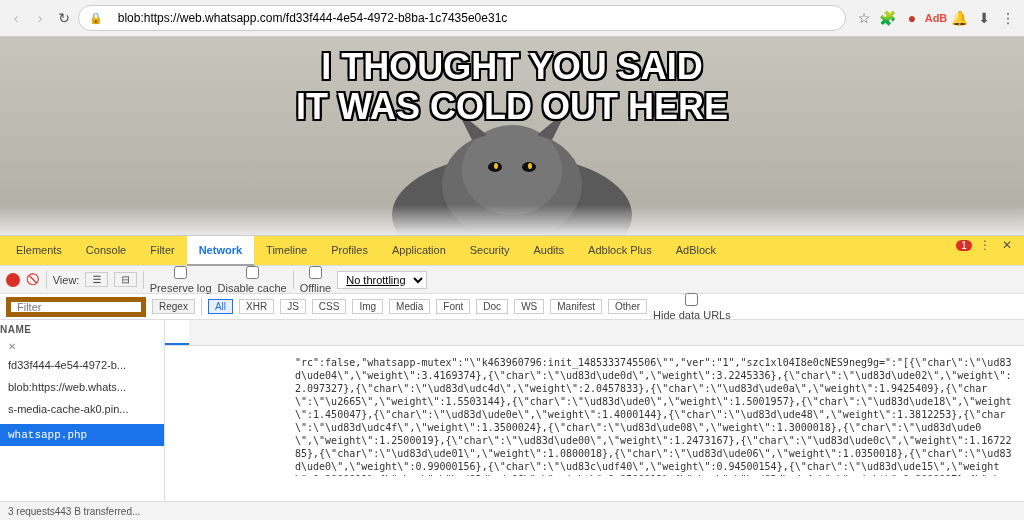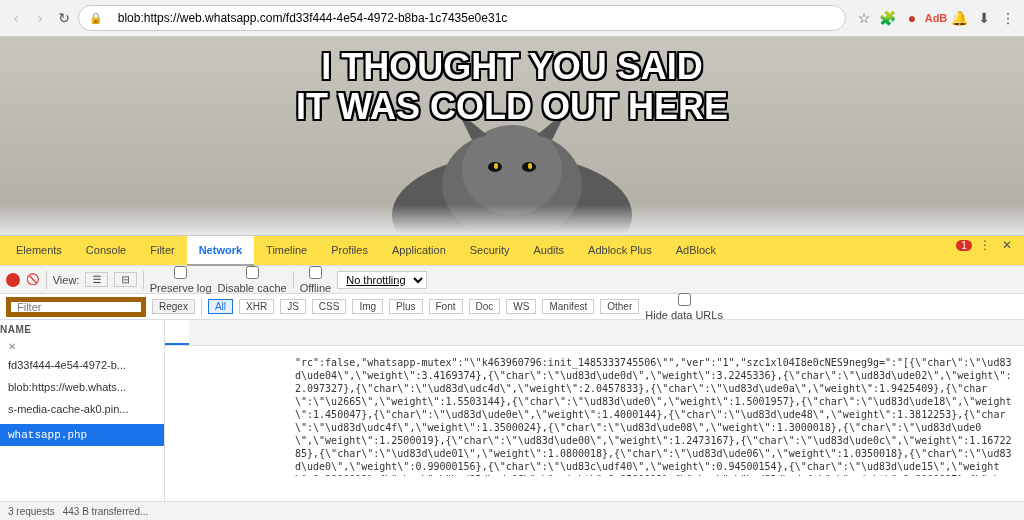--- a/index.html
+++ b/index.html
@@ -352,21 +352,20 @@
 
     
     .status-bar {
       display: flex;
       align-items: center;
       padding: 2px 8px;
       background: #f3f3f3;
       border-top: 1px solid #ddd;
       font-size: 10px;
       color: #555;
-      gap: 8px;
       height: 20px;
     }
   </style>
 </head>
 <body>
 
 <div class="browser-chrome">
   <div class="browser-toolbar">
     <button class="nav-btn disabled">‹</button>
     <button class="nav-btn disabled">›</button>
@@ -485,21 +484,21 @@
 
   <div class="filter-bar">
     <input class="filter-input" placeholder="Filter" style="">
     <button class="filter-btn">Regex</button>
     <div class="toolbar-divider"></div>
     <button class="filter-type-btn active">All</button>
     <button class="filter-type-btn">XHR</button>
     <button class="filter-type-btn">JS</button>
     <button class="filter-type-btn">CSS</button>
     <button class="filter-type-btn">Img</button>
-    <button class="filter-type-btn">Plus</button>
+    <button class="filter-type-btn">Media</button>
     <button class="filter-type-btn">Font</button>
     <button class="filter-type-btn">Doc</button>
     <button class="filter-type-btn">WS</button>
     <button class="filter-type-btn">Manifest</button>
     <button class="filter-type-btn">Other</button>
     <label class="toolbar-checkbox-label">
       <input type="checkbox" style="">
       <span>Hide data URLs</span>
     </label>
   </div>

